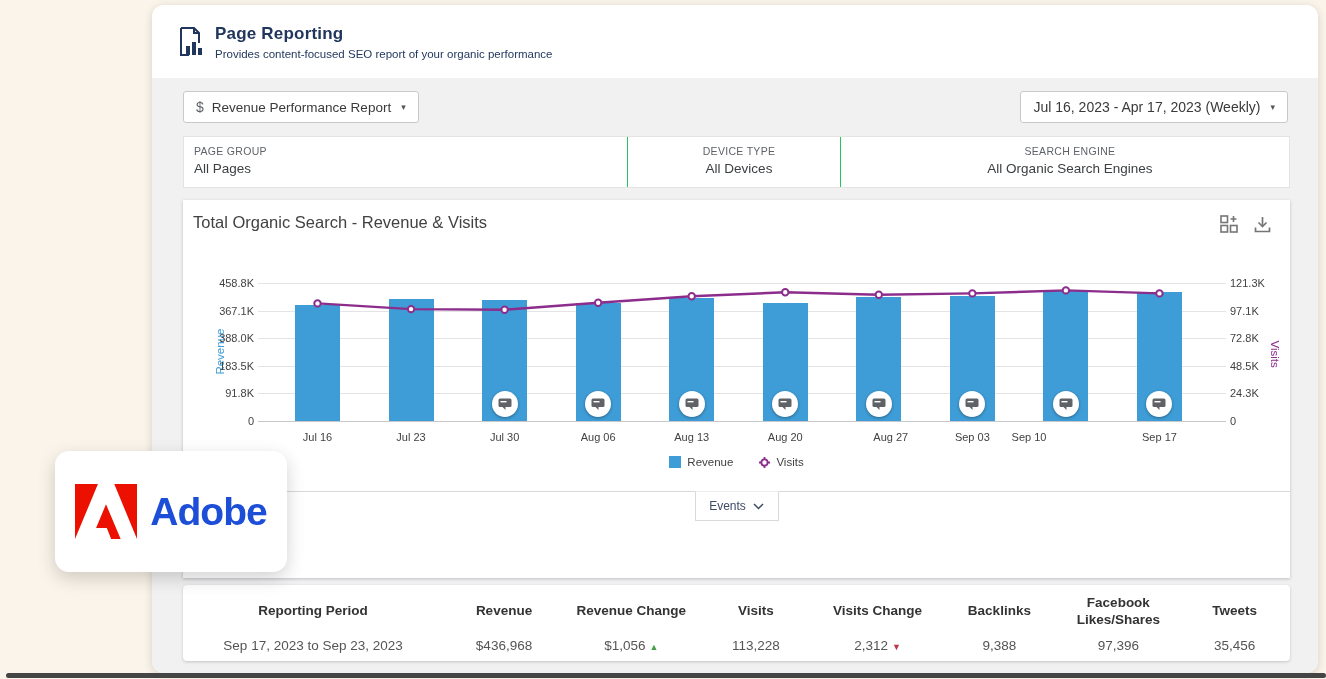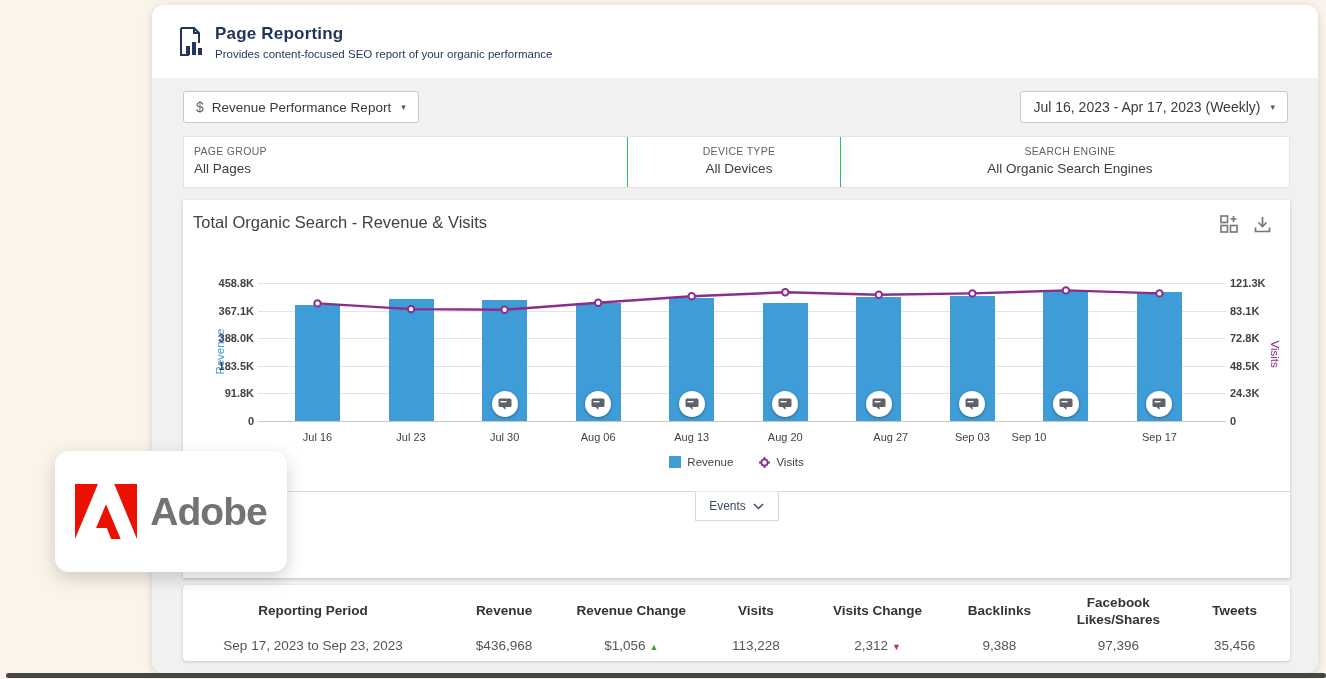--- a/index.html
+++ b/index.html
@@ -44,21 +44,21 @@
   .card-icons svg { display:block; cursor:pointer; }
 
   .plot { position:absolute; left:85px; top:83px; width:948px; height:138px; }
   .gridline { position:absolute; left:-10px; right:-10px; height:1px; background:#e4e4e7; }
   .gridline.baseline { background:#c7c7cb; }
   .bar { position:absolute; bottom:0; width:45px; background:#3e9cd6; }
   .line-svg { position:absolute; left:0; top:0; overflow:visible; }
   .event-badge { position:absolute; bottom:4px; width:26px; height:26px; border-radius:50%;
     background:#fff; box-shadow:0 1px 3px rgba(0,0,0,.35); display:flex; align-items:center;
     justify-content:center; cursor:pointer; }
-  .ytick { position:absolute; font-size:11px; color:#424242;font-weight:bold; }
+  .ytick { position:absolute; font-size:11px; color:#424242; }
   .ytick.left { right:100%; margin-right:14px; white-space:nowrap; }
   .ytick.right { left:100%; margin-left:14px; white-space:nowrap; }
   .axis-label { position:absolute; font-size:11.5px; white-space:nowrap; }
   .axis-label.revenue { color:#3e9cd6; left:-71px; top:50%; transform:rotate(-90deg) translateX(14%); }
   .axis-label.visits { color:#8c2d8c; right:-72px; top:50%; transform:rotate(90deg) translateX(-14%); }
   .xlabel { position:absolute; top:148px; transform:translateX(-50%); font-size:11px; color:#424242; white-space:nowrap; }
 
   .legend { position:absolute; left:0; right:0; top:256px; display:flex; justify-content:center; gap:26px; }
   .legend-item { display:flex; align-items:center; gap:6px; font-size:11.5px; color:#424242; cursor:pointer; }
   .swatch-bar { width:12px; height:12px; background:#3e9cd6; }
@@ -79,21 +79,21 @@
   .t-row .t-cell { font-size:13.5px; color:#555; }
   .c0{width:23.5%;} .c1{width:11%;} .c2{width:12%;} .c3{width:10.5%;} .c4{width:11.5%;}
   .c5{width:10.5%;} .c6{width:11%;} .c7{width:10%;}
   .arrow-up { color:#43a047; font-size:9px; margin-left:4px; }
   .arrow-down { color:#c2344b; font-size:9px; margin-left:4px; }
 
   
   .adobe-card { position:absolute; left:55px; top:451px; width:232px; height:121px; background:#fff;
     border-radius:14px; box-shadow:0 6px 18px rgba(0,0,0,.18); display:flex; align-items:center;
     justify-content:center; gap:13px; z-index:5; }
-  .adobe-text { font-size:39px; font-weight:800; color:#737373; letter-spacing:-1px; }
+  .adobe-text { font-size:39px; font-weight:800; color:#1d4ed8; letter-spacing:-1px; }
 </style>
 </head>
 <body>
 
 <div class="main-card">
 
   <div class="app-header">
     <svg class="hdr-icon" viewBox="0 0 30 32">
       <path d="M6 2 h13 l5 5 v10" fill="none" stroke="#21365c" stroke-width="2"></path>
       <path d="M19 2 v5 h5" fill="none" stroke="#21365c" stroke-width="2"></path>
@@ -154,21 +154,21 @@
       </div>
 
       <div class="plot">
         <span class="axis-label revenue">Revenue</span>
         <span class="axis-label visits">Visits</span>
       <div class="gridline" style="top: 0px;"></div>
           <span class="ytick left" style="top: -6px;">458.8K</span>
           <span class="ytick right" style="top: -6px;">121.3K</span>
           <div class="gridline" style="top: 27.6px;"></div>
           <span class="ytick left" style="top: 21.6px;">367.1K</span>
-          <span class="ytick right" style="top: 21.6px;">83.1K</span>
+          <span class="ytick right" style="top: 21.6px;">97.1K</span>
           <div class="gridline" style="top: 55.2px;"></div>
           <span class="ytick left" style="top: 49.2px;">388.0K</span>
           <span class="ytick right" style="top: 49.2px;">72.8K</span>
           <div class="gridline" style="top: 82.8px;"></div>
           <span class="ytick left" style="top: 76.8px; text-align: right;">183.5K</span>
           <span class="ytick right" style="top: 76.8px;">48.5K</span>
           <div class="gridline" style="top: 110.4px;"></div>
           <span class="ytick left" style="top: 104.4px;">91.8K</span>
           <span class="ytick right" style="top: 104.4px;">24.3K</span>
           <div class="gridline baseline" style="top: 138px;"></div>

